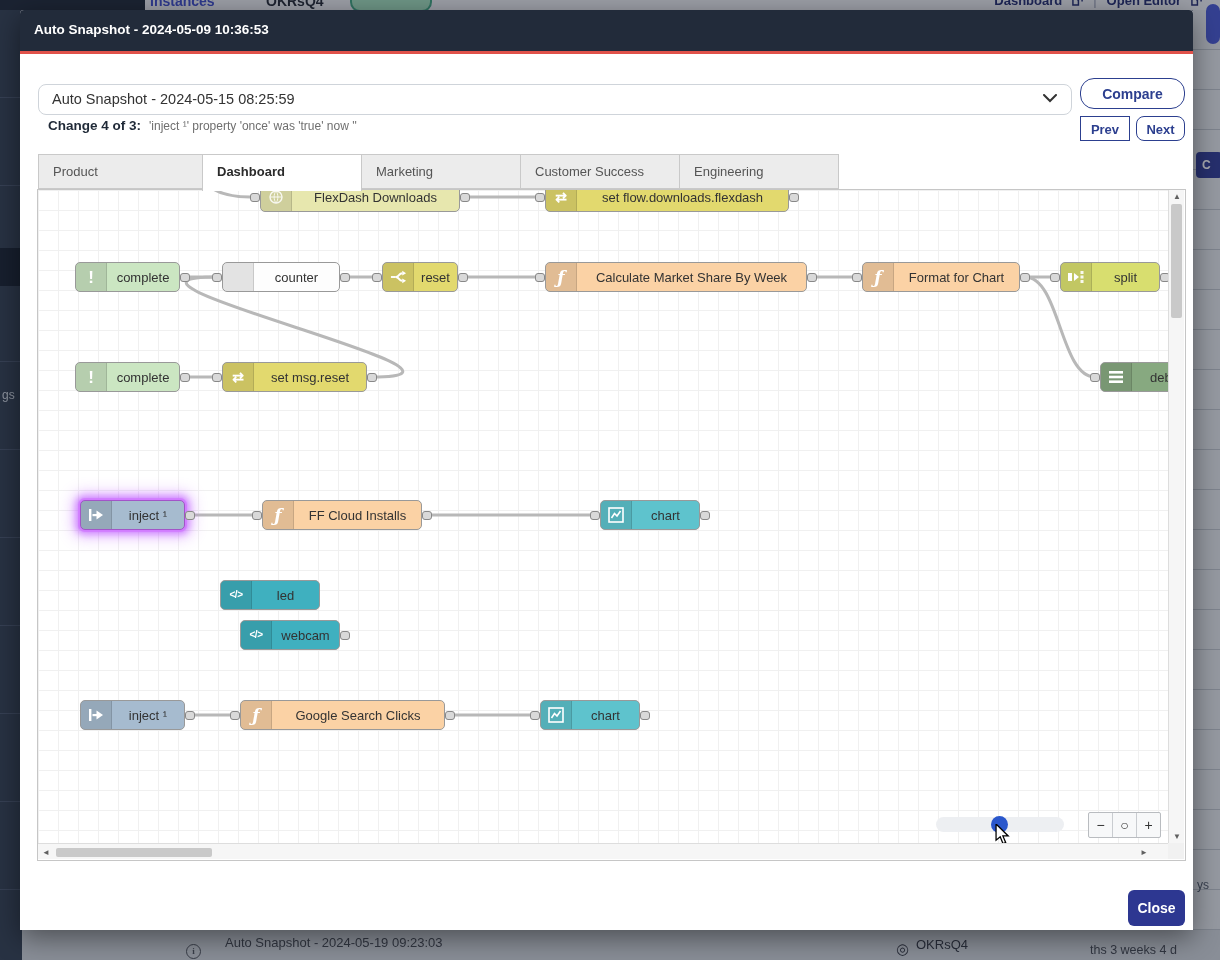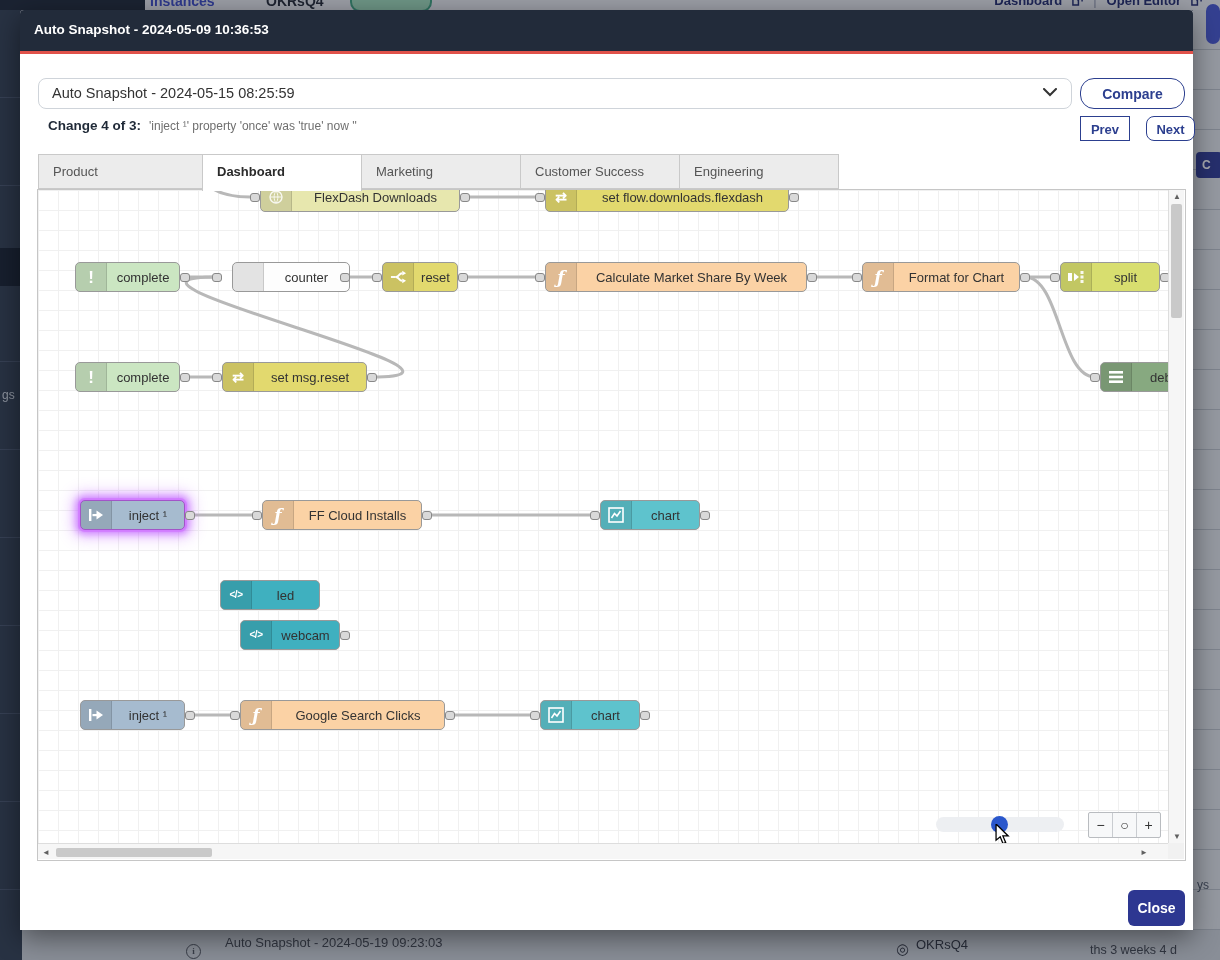--- a/index.html
+++ b/index.html
@@ -29,27 +29,27 @@
   .bg-bottom .proj-label{position:absolute;left:894px;top:7px;color:#30353f;font-size:13px;}
   .bg-bottom .age-frag{position:absolute;left:1068px;top:13px;color:#3f444c;font-size:12.5px;}
   #backdrop{position:absolute;inset:0;background:rgba(28,35,50,0.38);z-index:5;}
 
   
   #modal{position:absolute;left:20px;top:10px;width:1173px;height:920px;background:#fff;z-index:10;border-radius:4px 4px 0 0;box-shadow:0 8px 28px rgba(0,0,0,0.45);}
   .modal-header{position:absolute;left:0;top:0;width:100%;height:41px;background:#222b3a;border-radius:4px 4px 0 0;}
   .modal-header .title{position:absolute;left:14px;top:12px;color:#fff;font-weight:bold;font-size:13.5px;}
   .red-line{position:absolute;left:0;top:41px;width:100%;height:3px;background:#e0524a;}
 
-  .snapshot-select{position:absolute;left:18px;top:68px;width:1034px;height:31px;border:1px solid #cfd4da;border-radius:8px;box-sizing:border-box;background:#fff;}
+  .snapshot-select{position:absolute;left:18px;top:74px;width:1034px;height:31px;border:1px solid #cfd4da;border-radius:8px;box-sizing:border-box;background:#fff;}
   .snapshot-select .sel-text{position:absolute;left:13px;top:6px;font-size:14.5px;color:#333;}
   .snapshot-select .chev{position:absolute;right:14px;top:9px;}
   .btn-outline{position:absolute;border:1px solid #2c3f8f;border-radius:14px;background:#fff;color:#2c3f8f;font-weight:bold;text-align:center;box-sizing:border-box;cursor:pointer;}
   #btn-compare{left:1060px;top:68px;width:105px;height:31px;font-size:14px;line-height:29px;}
   #btn-prev{left:1060px;top:106px;width:50px;height:25px;font-size:13px;line-height:23px;border-radius:0;}
-  #btn-next{left:1116px;top:106px;width:49px;height:25px;font-size:13px;line-height:23px;border-radius:8px;margin-left:10px;}
+  #btn-next{left:1116px;top:106px;width:49px;height:25px;font-size:13px;line-height:23px;border-radius:8px;}
   .change-row{position:absolute;left:28px;top:108px;font-size:13.5px;color:#1f2937;font-weight:bold;}
   .change-detail{font-weight:normal;font-size:12px;color:#6f6f6f;margin-left:8px;}
 
   
   #tab-bar{position:absolute;left:18px;top:144px;height:36px;display:flex;z-index:4;}
   .tab{width:160px;height:35px;background:#ececec;border:1px solid #c9c9c9;box-sizing:border-box;margin-left:-1px;color:#555;font-size:13px;line-height:34px;padding-left:14px;cursor:pointer;}
   .tab:first-child{margin-left:0;width:165px;}
   .tab.active{background:#fff;border-bottom:none;height:37px;color:#2b2b2b;font-weight:bold;z-index:5;}
 
   
@@ -201,21 +201,21 @@
               <span class="glyph" style="font-weight:bold;font-size:14px;">⇄</span>
             </div>
             <div class="node-label">set flow.downloads.flexdash</div>
           </div>
           <div class="node" style="left: 37px; top: 72px; width: 105px; background: rgb(203, 230, 194);">
             <div class="node-icon">
               <span class="glyph" style="font-weight:bold;font-size:17px;">!</span>
             </div>
             <div class="node-label">complete</div>
           </div>
-          <div class="node" style="left: 194px; top: 72px; width: 118px; background: rgb(253, 253, 253);">
+          <div class="node" style="left: 184px; top: 72px; width: 118px; background: rgb(253, 253, 253);">
             <div class="node-icon"></div>
             <div class="node-label">counter</div>
           </div>
           <div class="node" style="left: 344px; top: 72px; width: 76px; background: rgb(226, 217, 110);">
             <div class="node-icon">
               <svg width="17" height="16" viewBox="0 0 18 16">
                 <g stroke="#fff" stroke-width="2" fill="none">
                   <path d="M1 8h5"></path>
                   <path d="M6 8C10 8 9 4 13 4"></path>
                   <path d="M6 8C10 8 9 12 13 12"></path>

